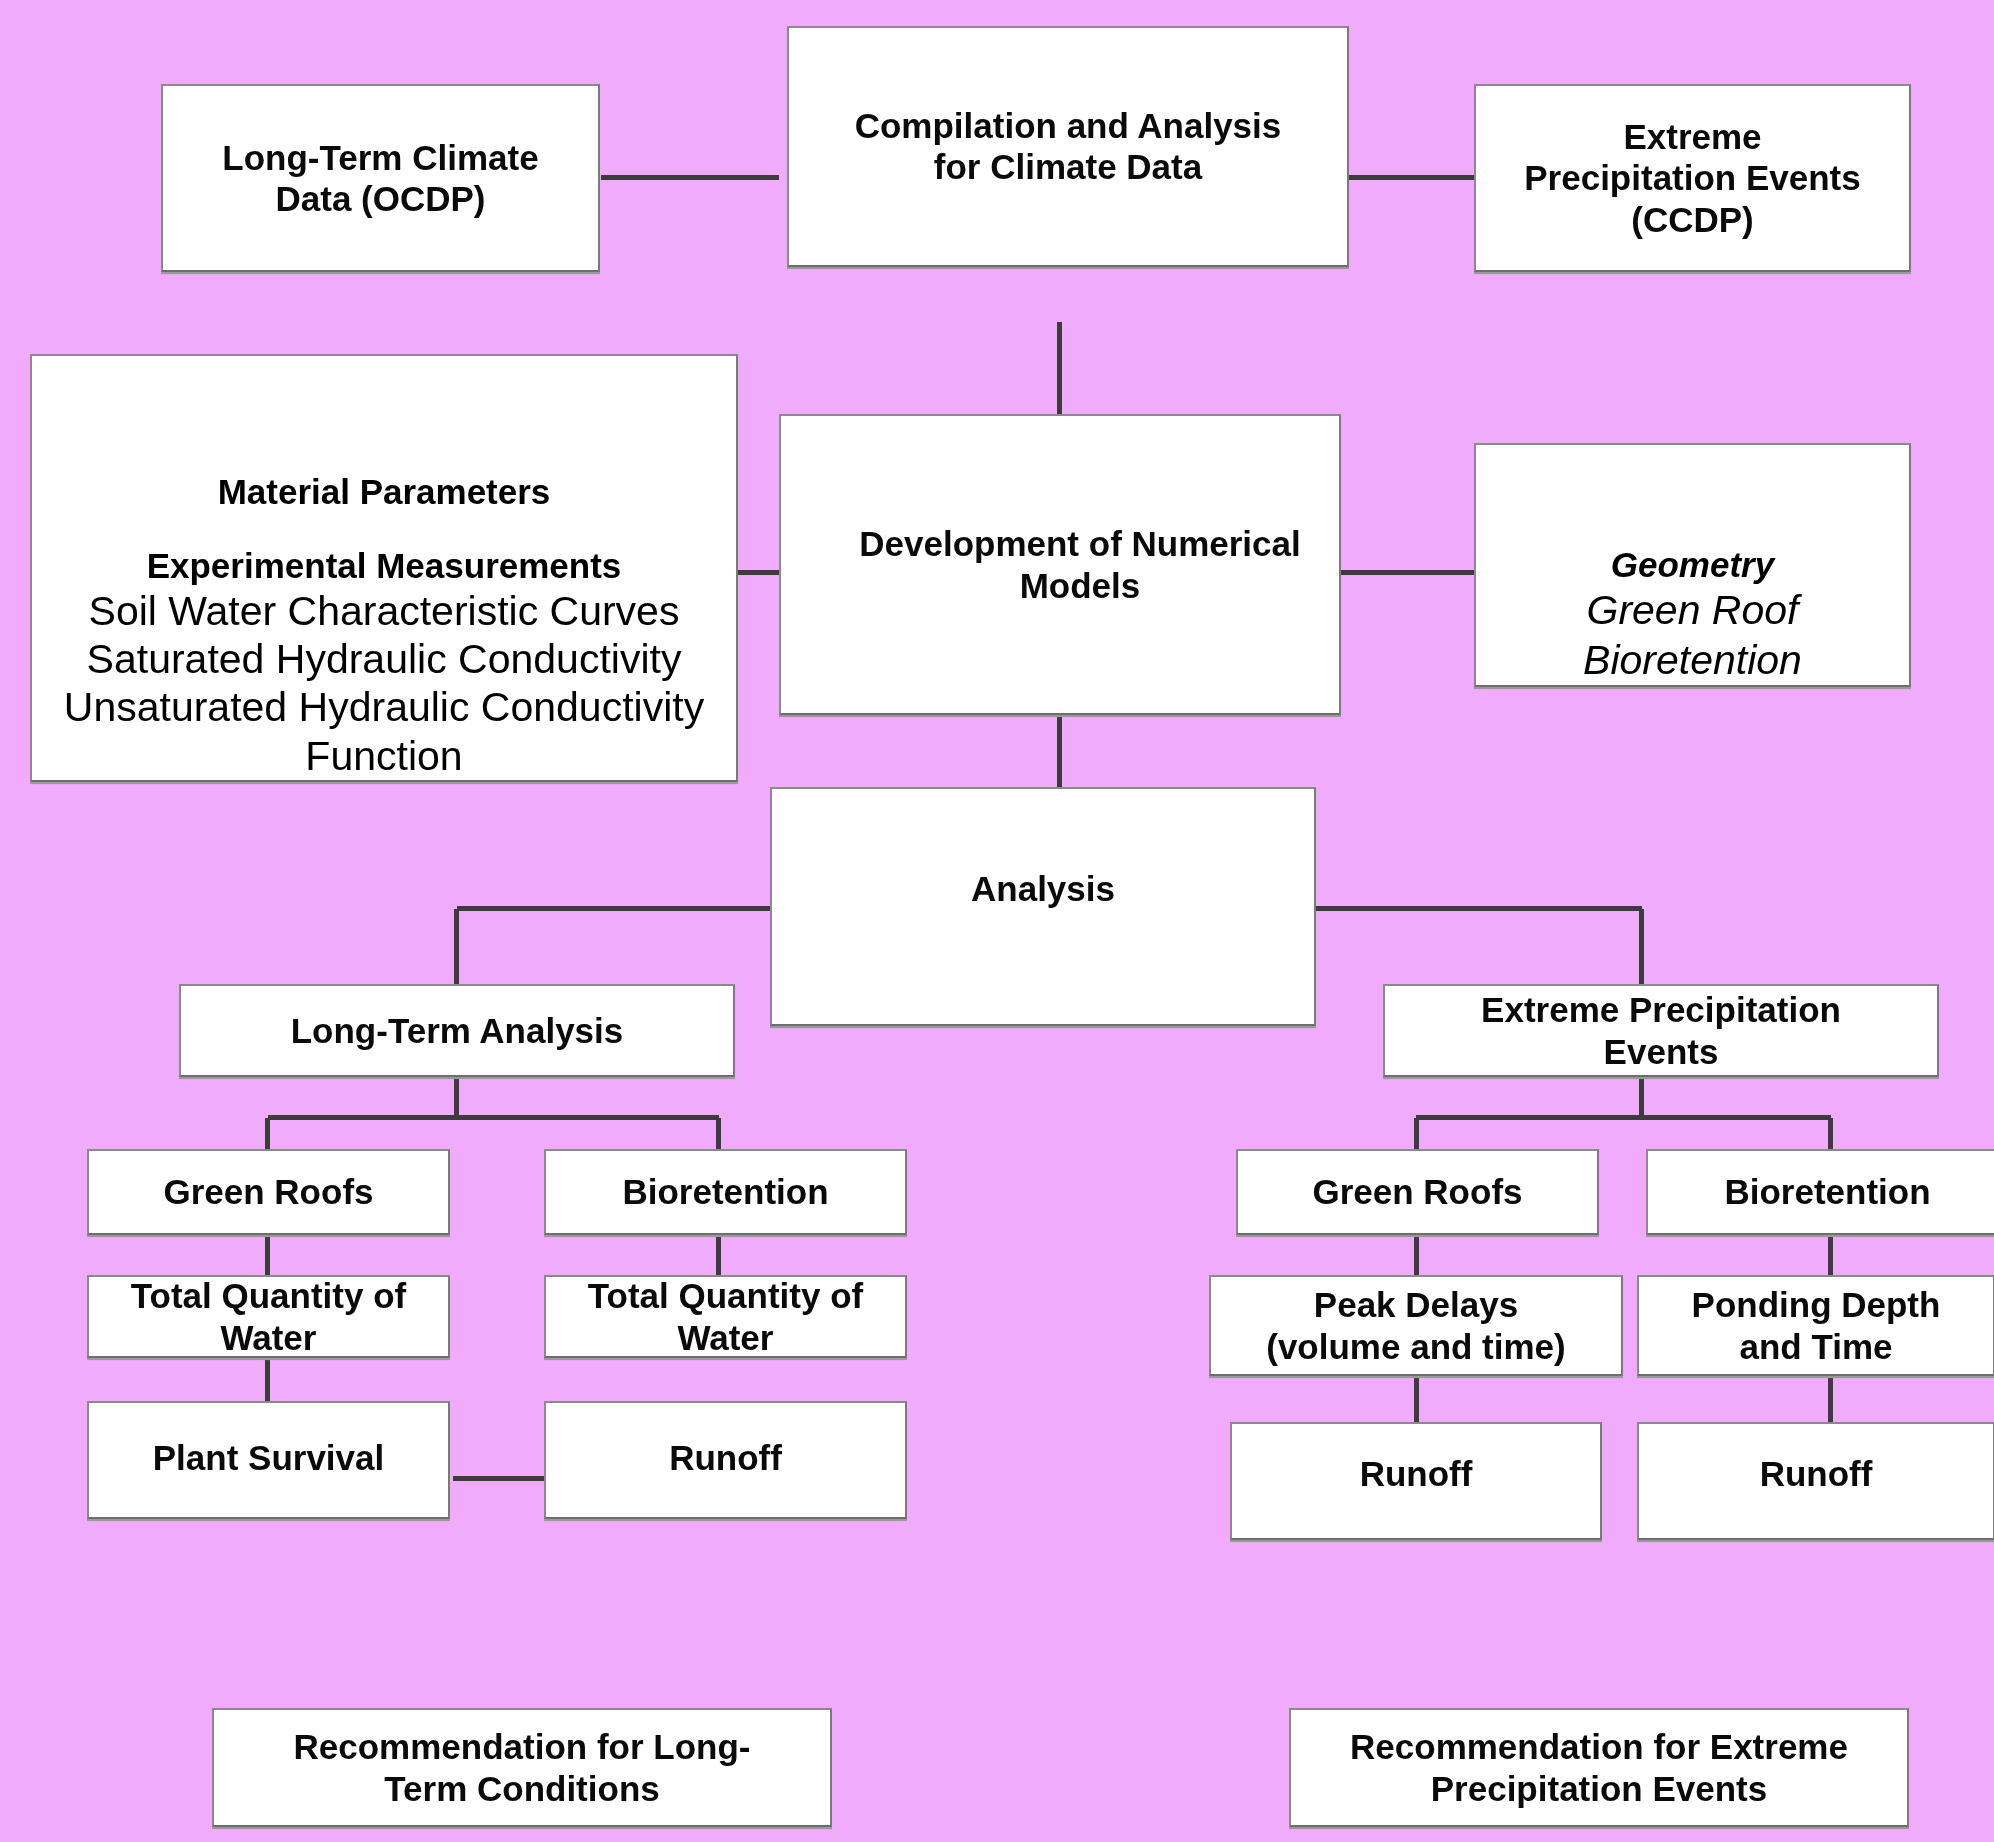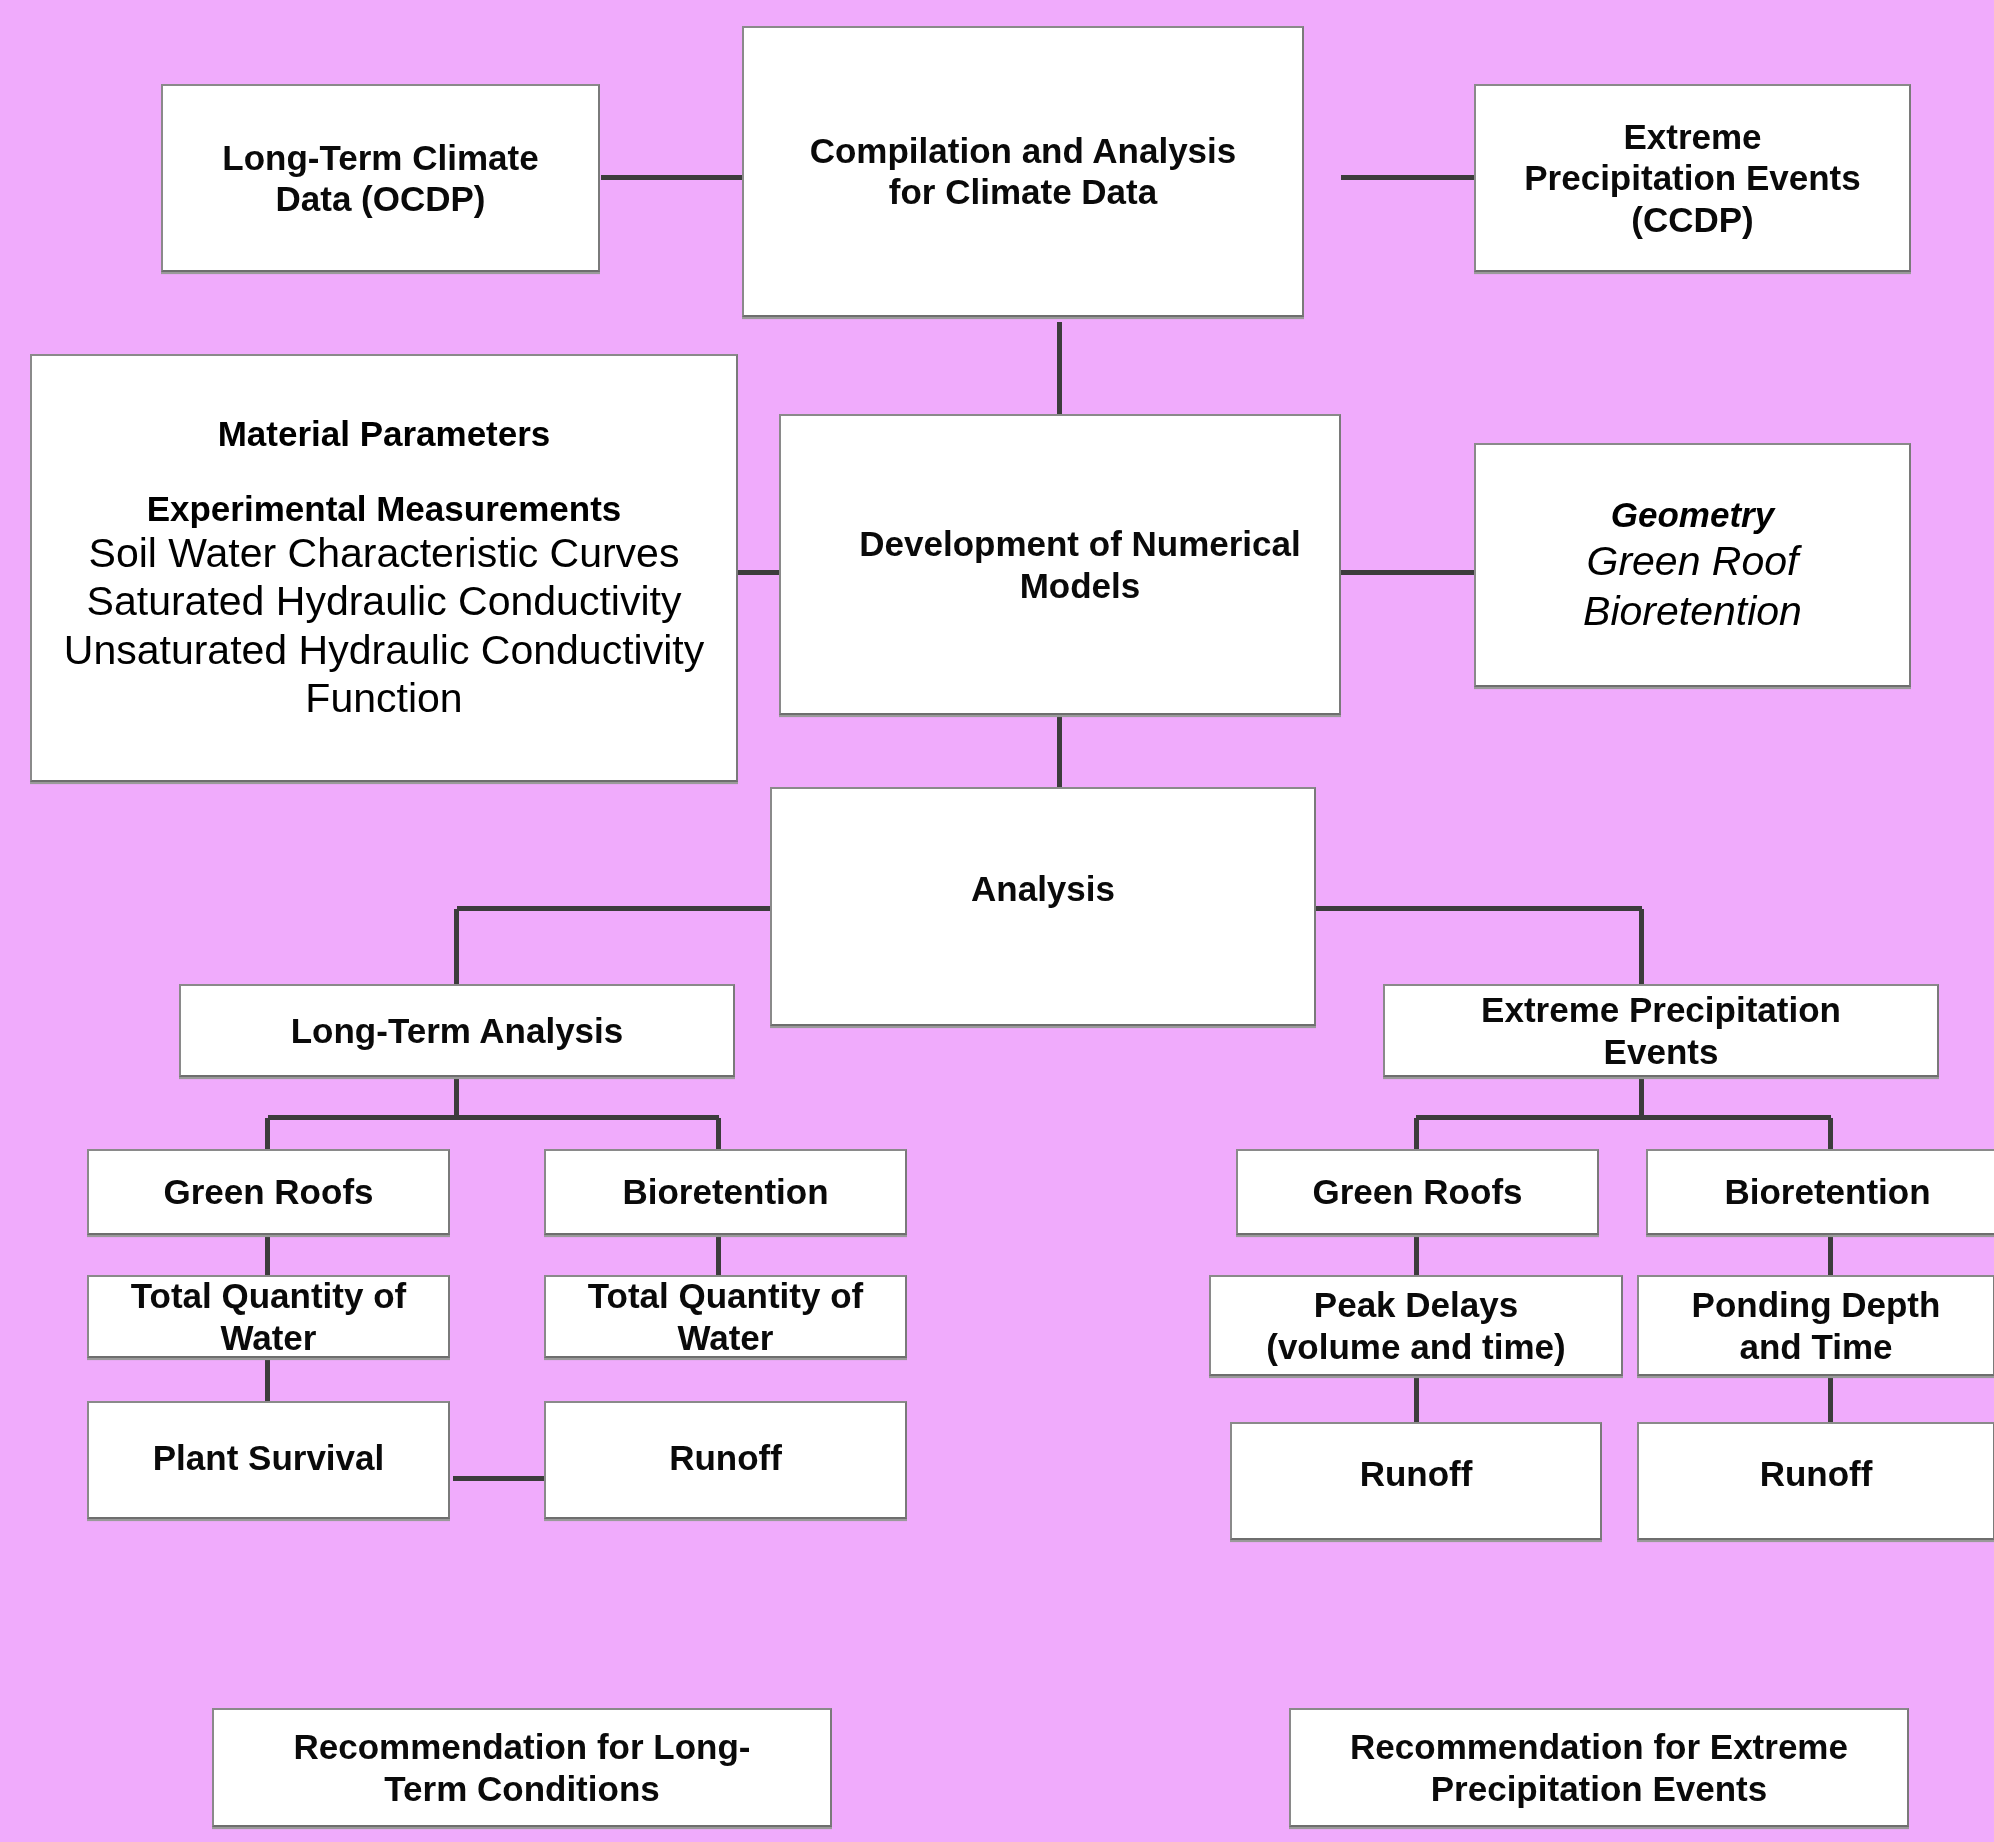--- a/index.html
+++ b/index.html
@@ -47,21 +47,21 @@
   }
   .bold   { font-weight: bold; }
   .normal { font-weight: normal; }
 
   
   .fs-main   { font-size: 35px; }
   .fs-sub    { font-size: 35px; }
   .fs-body   { font-size: 41px; }
 
   
-  .node.stack { flex-direction: column; justify-content: center; }
+  .node.stack { flex-direction: column; justify-content: flex-end; }
   .node.stack .seg { width: 100%; }
   .gap-lg { height: 33px; }
 </style>
 </head>
 <body>
 
 <div id="stage">
 
   <svg id="connectors" viewBox="0 0 2817 2602" xmlns="http://www.w3.org/2000/svg">
     <g stroke="#3c3c3c" stroke-width="7" fill="none" shape-rendering="crispEdges">
@@ -110,21 +110,21 @@
 
       <line x1="2585" y1="1943" x2="2585" y2="2008"></line>
     </g>
   </svg>
 
   <div class="node" style="left:161px; top:84px; width:439px; height:188px;">
     <span class="txt bold fs-main">Long-Term Climate
 Data (OCDP)</span>
   </div>
 
-  <div class="node" style="left:742px; top:25.5px; width:562px; height:291px;">
+  <div class="node" style="left:787px; top:25.5px; width:562px; height:241px;">
     <span class="txt bold fs-main">Compilation and Analysis
 for Climate Data</span>
   </div>
 
   <div class="node" style="left:1474px; top:84px; width:437px; height:188px;">
     <span class="txt bold fs-main">Extreme
 Precipitation Events
 (CCDP)</span>
   </div>
 

